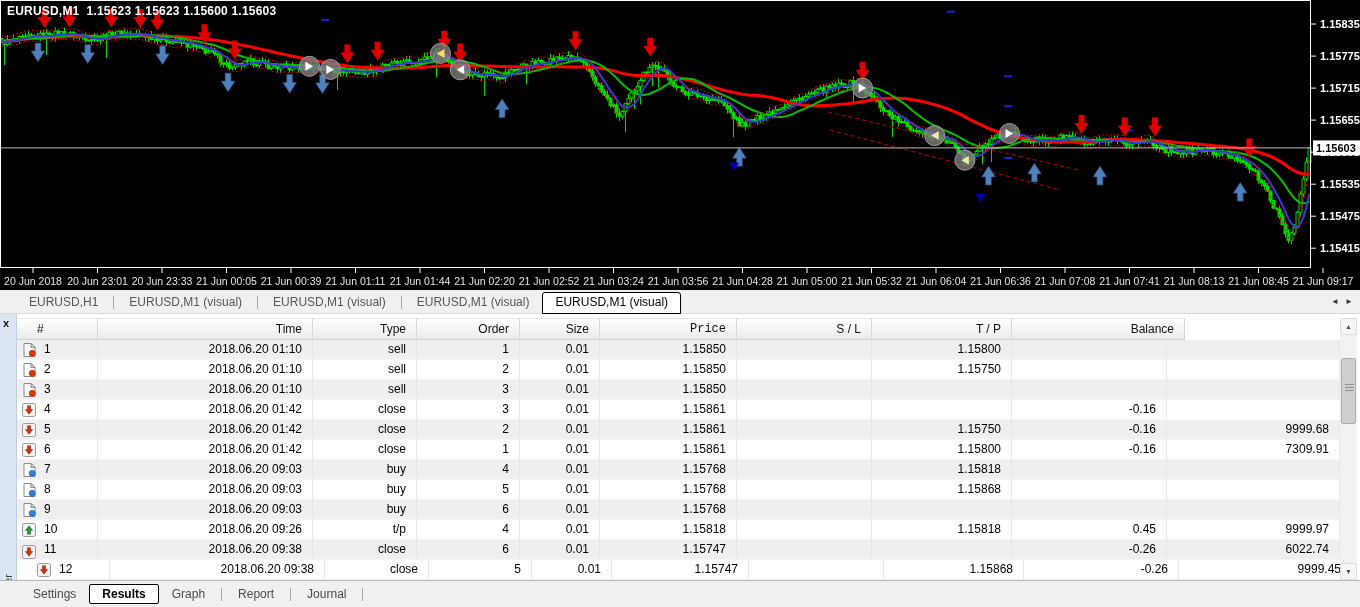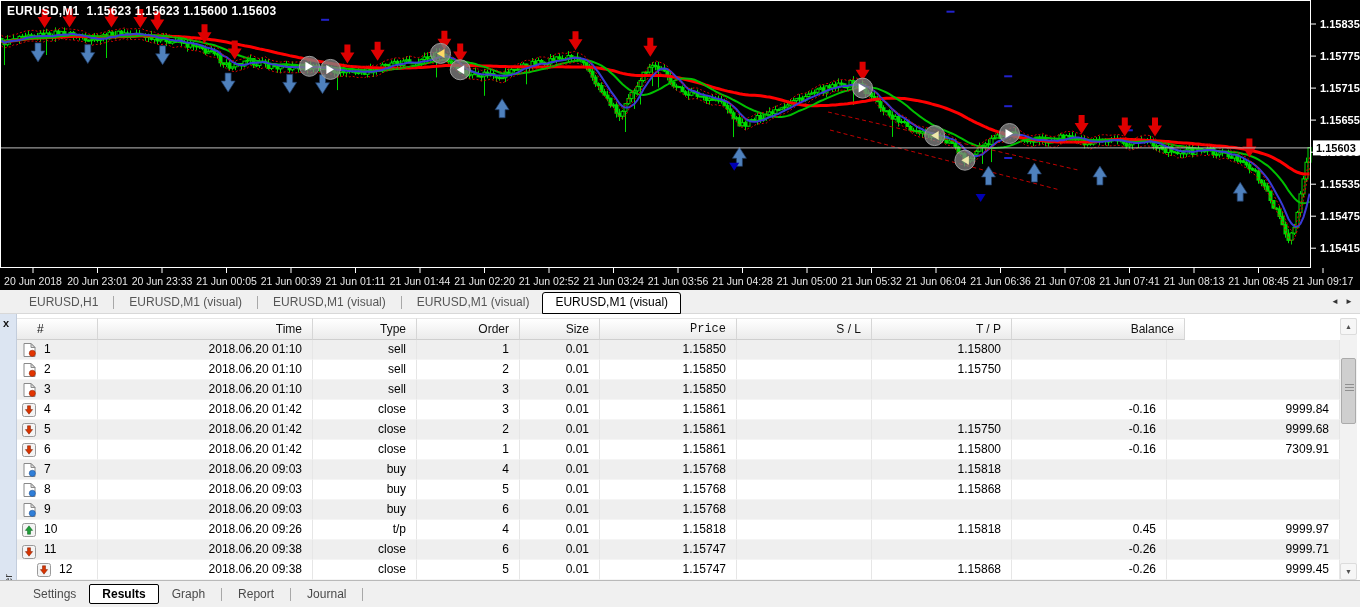--- a/index.html
+++ b/index.html
@@ -1166,21 +1166,20 @@
             <span class="rnum">4</span>
           </div>
           <div class="cell" style="width: 215px;">2018.06.20 01:42</div>
           <div class="cell" style="width: 104px;">close</div>
           <div class="cell" style="width: 103px;">3</div>
           <div class="cell" style="width: 80px;">0.01</div>
           <div class="cell" style="width: 137px;">1.15861</div>
           <div class="cell" style="width: 135px;"></div>
           <div class="cell" style="width: 140px;"></div>
           <div class="cell" style="width: 155px;">-0.16</div>
-          <div class="cell" style="width: 173px;">9999.84</div>
         </div>
         <div class="trow odd">
           <div class="cell first" style="width: 81px;">
             <span class="oicon">
               <svg width="14" height="14" viewBox="0 0 14 14">
                 <rect x="0.5" y="0.5" width="13" height="13" rx="2" fill="#f4f4f4" stroke="#9a9a9a"></rect>
                 <path d="M7 11.2 L3.4 6.6 h2.1 V2.8 h3 v3.8 h2.1 z" fill="#d83400" stroke="#7a1a00" stroke-width="0.5"></path>
               </svg>
             </span>
             <span class="rnum">5</span>
@@ -1309,24 +1308,24 @@
             <span class="rnum">11</span>
           </div>
           <div class="cell" style="width: 215px;">2018.06.20 09:38</div>
           <div class="cell" style="width: 104px;">close</div>
           <div class="cell" style="width: 103px;">6</div>
           <div class="cell" style="width: 80px;">0.01</div>
           <div class="cell" style="width: 137px;">1.15747</div>
           <div class="cell" style="width: 135px;"></div>
           <div class="cell" style="width: 140px;"></div>
           <div class="cell" style="width: 155px;">-0.26</div>
-          <div class="cell" style="width: 173px;">9999.71</div>
+          <div class="cell" style="width: 173px;">6022.74</div>
         </div>
         <div class="trow">
-          <div class="cell first" style="width: 81px; padding-left: 20px;">
+          <div class="cell first" style="width: 93px; padding-left: 20px;">
             <span class="oicon">
               <svg width="14" height="14" viewBox="0 0 14 14">
                 <rect x="0.5" y="0.5" width="13" height="13" rx="2" fill="#f4f4f4" stroke="#9a9a9a"></rect>
                 <path d="M7 11.2 L3.4 6.6 h2.1 V2.8 h3 v3.8 h2.1 z" fill="#d83400" stroke="#7a1a00" stroke-width="0.5"></path>
               </svg>
             </span>
             <span class="rnum">12</span>
           </div>
           <div class="cell" style="width: 215px;">2018.06.20 09:38</div>
           <div class="cell" style="width: 104px;">close</div>

